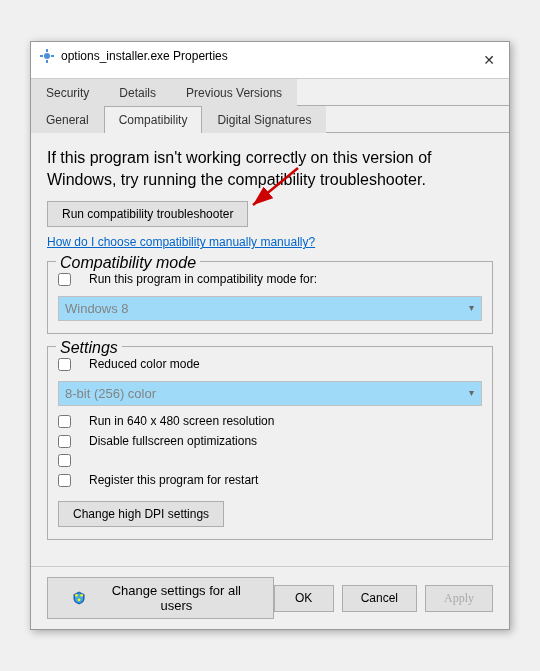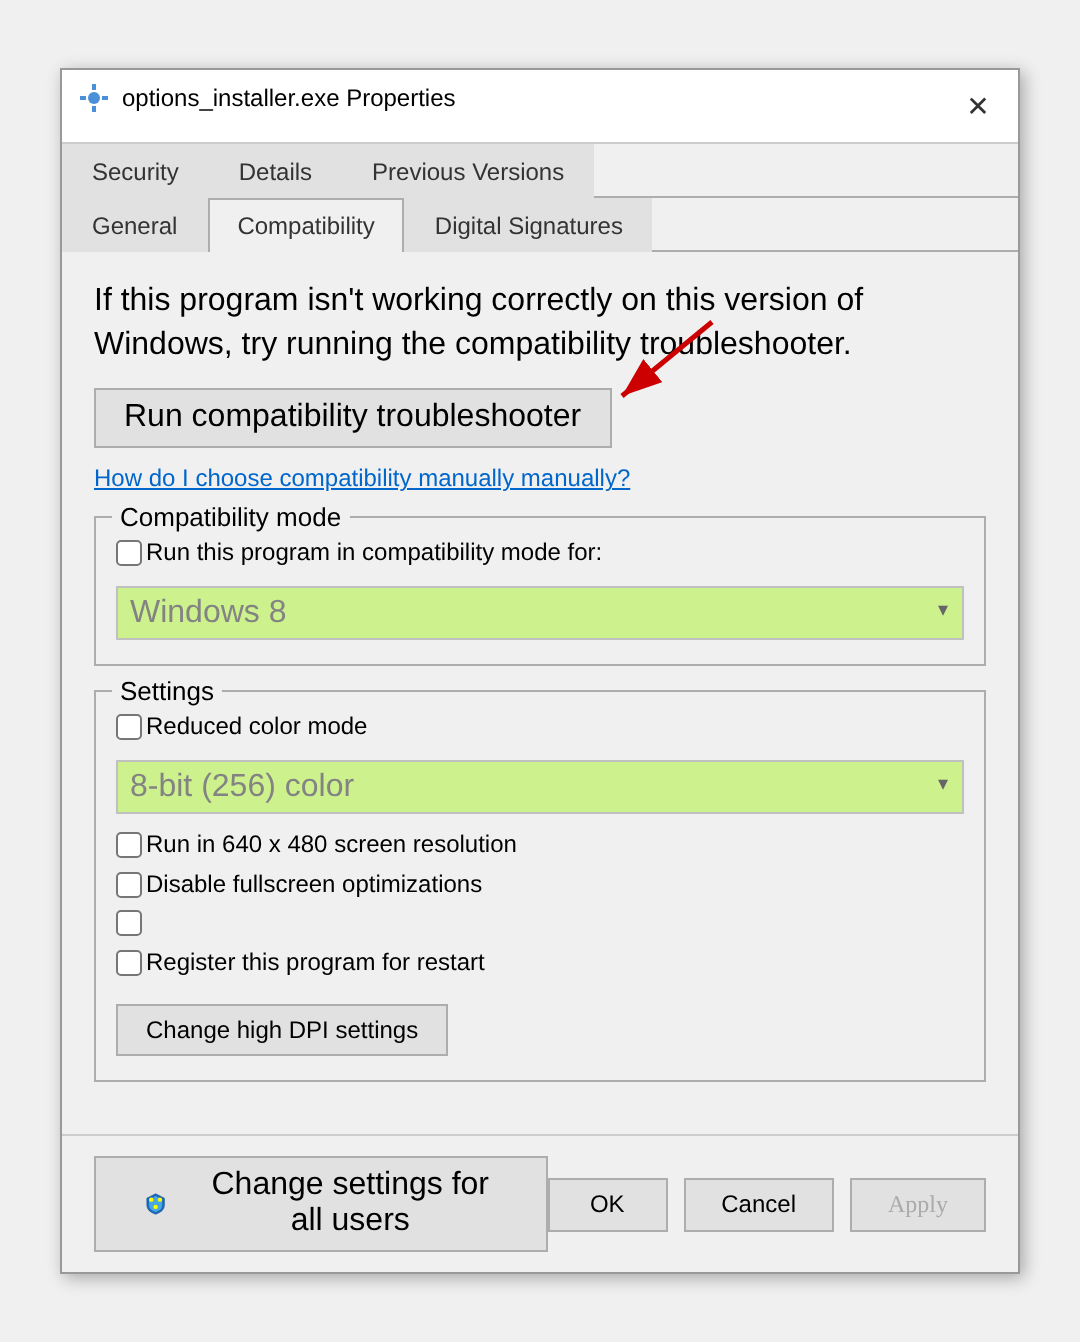--- a/index.html
+++ b/index.html
@@ -80,21 +80,21 @@
     .info-text {
       font-size: 16px;
       color: #000;
       margin-bottom: 10px;
       line-height: 1.4;
     }
     .run-btn {
       background: #e1e1e1;
       border: 1px solid #adadad;
       padding: 5px 14px;
-      font-size: 16px;
+      font-size: 12px;
       cursor: pointer;
       color: #000;
       margin-bottom: 8px;
     }
     .link-text {
       color: #0066cc;
       font-size: 12px;
       text-decoration: underline;
       cursor: pointer;
       margin-bottom: 12px;
@@ -106,44 +106,45 @@
       padding: 10px 10px 12px 10px;
       margin-bottom: 12px;
       position: relative;
     }
     .group-label {
       position: absolute;
       top: -8px;
       left: 8px;
       background: #f0f0f0;
       padding: 0 4px;
-      font-size: 13px;
-      color: #000;
+      font-size: 16px;
+      color: #000;
+      font-style: italic;
     }
     .checkbox-row {
       display: flex;
       align-items: center;
-      gap: 2px;
+      gap: 18px;
       margin-bottom: 6px;
     }
     .checkbox-row input[type="checkbox"] {
       width: 13px;
       height: 13px;
       cursor: pointer;
     }
     .checkbox-label {
       font-size: 12px;
       color: #000;
     }
     .select-box {
       width: 100%;
       padding: 4px 6px;
-      font-size: 16px;
-      border: 1px solid #adadad;
-      background: #bef264;
+      font-size: 13px;
+      border: 1px solid #adadad;
+      background: #7dd3fc;
       color: #555;
       appearance: none;
       -webkit-appearance: none;
       cursor: not-allowed;
       margin-top: 4px;
     }
     .select-wrapper {
       position: relative;
       margin-top: 4px;
     }
@@ -180,21 +181,21 @@
       border-top: 1px solid #ccc;
       background: #f0f0f0;
     }
     .change-settings-btn {
       display: flex;
       align-items: center;
       gap: 18px;
       background: #e1e1e1;
       border: 1px solid #adadad;
       padding: 5px 24px;
-      font-size: 16px;
+      font-size: 13px;
       cursor: pointer;
       color: #000;
     }
     .footer-actions {
       display: flex;
       gap: 8px;
       margin-left: auto;
     }
     .action-btn {
       padding: 5px 18px;

